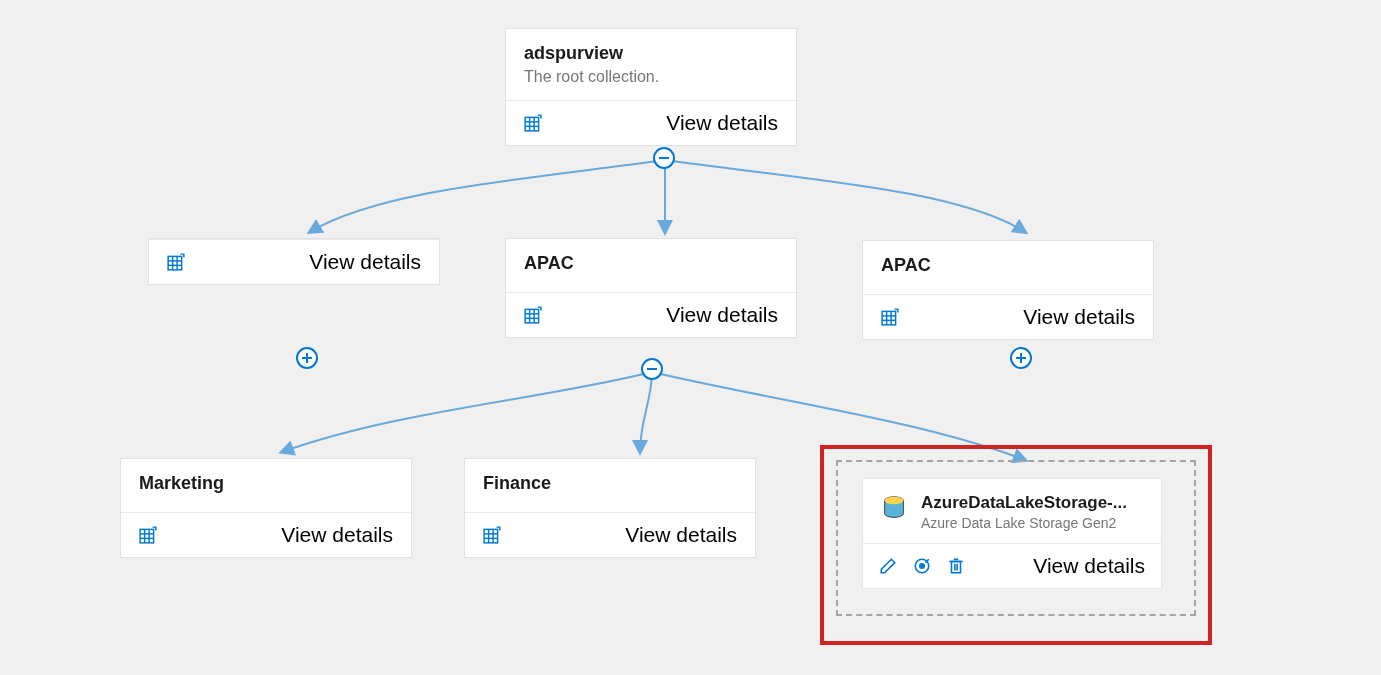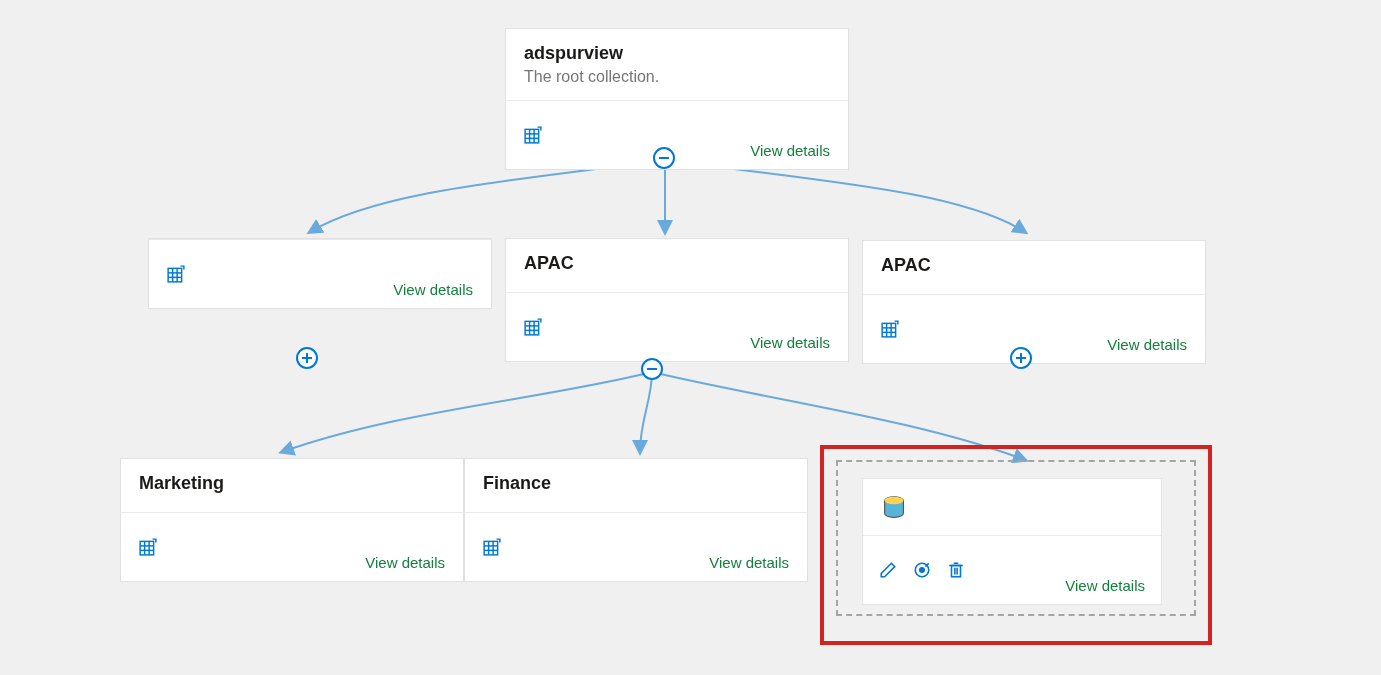--- a/index.html
+++ b/index.html
@@ -22,21 +22,21 @@
     top: 0; left: 0;
     width: 1381px;
     height: 675px;
     pointer-events: none;
     z-index: 1;
   }
   .card {
     position: absolute;
     background: #ffffff;
     border: 1px solid #e1e1e1;
-    width: 344px;
+    width: 292px;
     z-index: 2;
     box-sizing: border-box;
   }
   .card .card-body {
     padding: 14px 18px 14px 18px;
   }
   .card .title {
     font-size: 18px;
     font-weight: 600;
     color: #1b1a19;
@@ -61,25 +61,24 @@
     gap: 14px;
     align-items: center;
   }
   .grid-icon {
     width: 18px;
     height: 18px;
     color: #0078d4;
     display: inline-flex;
   }
   .view-details {
-    color: #15803d;
-    font-size: 15px;
+    color: #000000;
+    font-size: 21px;
     text-decoration: none;
     cursor: pointer;
-    margin-top: 31px;
   }
   .expand-btn {
     position: absolute;
     width: 22px;
     height: 22px;
     background: #fff;
     border: 2px solid #0078d4;
     border-radius: 50%;
     display: flex;
     align-items: center;
@@ -332,20 +331,24 @@
 
   <div class="ds-card" style="left:862px; top:478px;">
     <div class="ds-body">
       <span class="ds-icon">
         <svg viewBox="0 0 32 32">
           <ellipse cx="16" cy="8" rx="10" ry="4" fill="#ffd34e" stroke="#3a3a3a" stroke-width="1"></ellipse>
           <path d="M6 8 L6 22 A10 4 0 0 0 26 22 L26 8" fill="#59b4d9" stroke="#3a3a3a" stroke-width="1"></path>
           <ellipse cx="16" cy="8" rx="10" ry="4" fill="#ffd34e"></ellipse>
         </svg>
       </span>
+      <div style="min-width:0; flex:1;">
+        <div class="ds-title">AzureDataLakeStorage-...</div>
+        <div class="ds-sub">Azure Data Lake Storage Gen2</div>
+      </div>
     </div>
     <div class="ds-footer">
       <div class="ds-actions">
         <span class="action-icon">
           <svg viewBox="0 0 16 16" fill="none" stroke="currentColor" stroke-width="1.4">
             <path d="M2 14 L2 11 L11 2 L14 5 L5 14 Z"></path>
           </svg>
         </span>
         <span class="action-icon">
           <svg viewBox="0 0 16 16" fill="none" stroke="currentColor" stroke-width="1.4">

